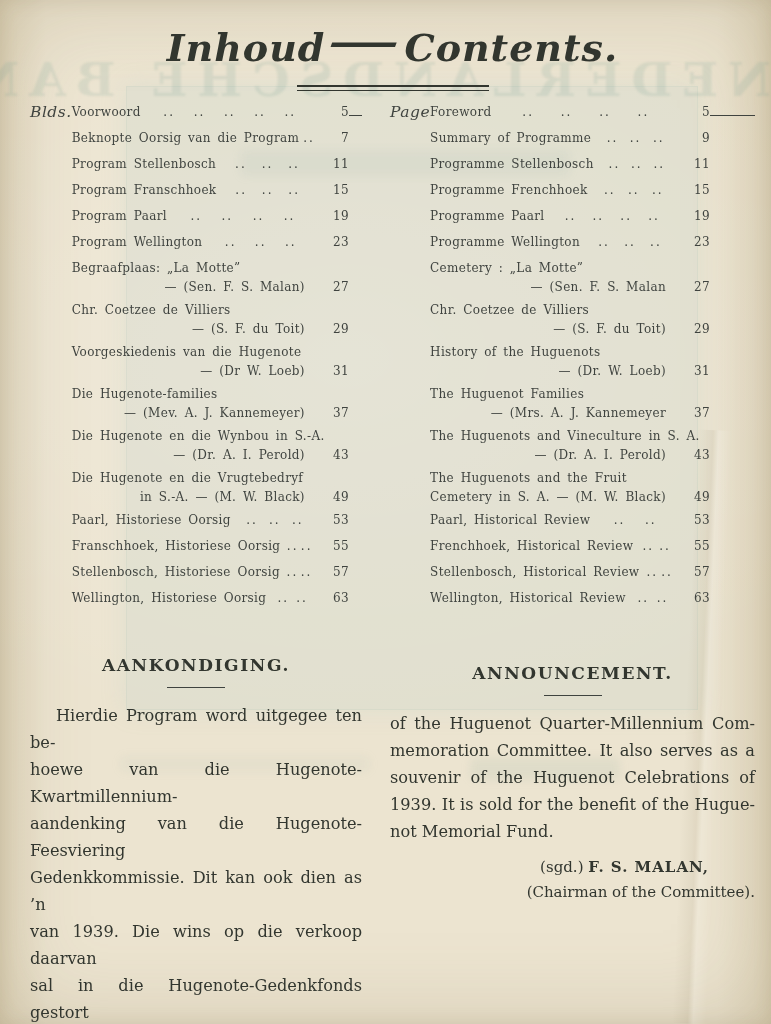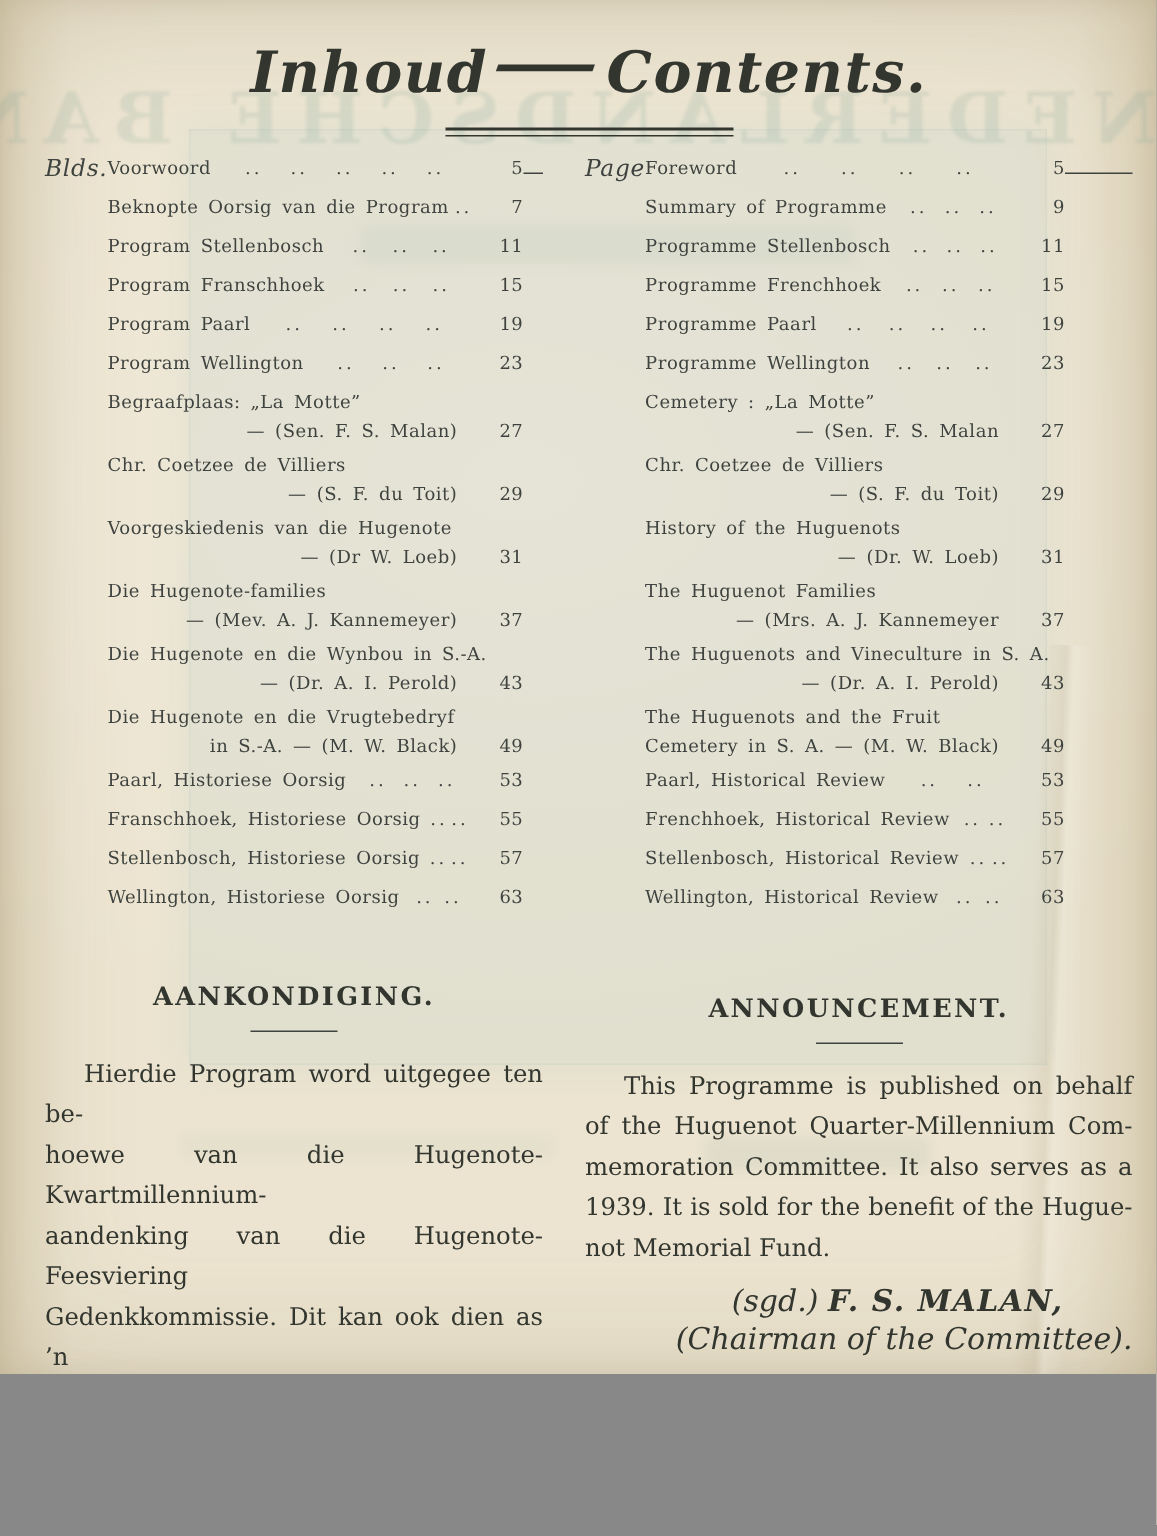--- a/index.html
+++ b/index.html
@@ -5,21 +5,21 @@
   :root{
     --paper:#ece4d0;
     --paper-edge:#e3d9c0;
     --ink:#3f433f;
     --ink-strong:#32362f;
     --ghost:#b9cec6;
   }
   html,body{margin:0;padding:0;background:#888;}
   .page{
     position:relative;
-    width:771px;height:916px;
+    width:771px;height:1024px;
     margin:0 auto;
     overflow:hidden;
     font-family:"DejaVu Serif","Liberation Serif",serif;
     color:var(--ink);
     background:
       radial-gradient(900px 600px at 45% 35%, rgba(255,255,255,0.22), rgba(255,255,255,0) 65%),
       linear-gradient(90deg, var(--paper-edge), var(--paper) 6%, var(--paper) 93%, var(--paper-edge)),
       var(--paper);
     box-shadow: inset 0 0 90px rgba(120,100,60,0.22), inset 0 0 18px rgba(120,100,60,0.15);
   }
@@ -93,21 +93,21 @@
   .bottom-col.right{width:365px;padding-top:8px;}
   .ann-heading{
     text-align:center;font-weight:bold;font-size:17px;letter-spacing:1.6px;
     color:var(--ink-strong);
   }
   .ann-rule{width:58px;margin:12px auto 0;border-top:1.6px solid var(--ink);}
   .ann-body{margin-top:14px;font-size:16.2px;line-height:27px;color:var(--ink-strong);}
   .para-line{text-align:justify;text-align-last:justify;white-space:normal;}
   .para-line.first{text-indent:26px;}
   .para-line.last{text-align-last:left;}
-  .sig{margin-top:10px;font-size:20px;line-height:25px;color:var(--ink-strong);font-style:italic;}
+  .sig{margin-top:10px;font-size:15px;line-height:25px;color:var(--ink-strong);}
   .sig-line1{text-align:right;}
   .bottom-col.right .sig-line1{padding-right:46px;}
   .sig-name{font-weight:bold;letter-spacing:1px;}
   .sig-line2{text-align:right;}
 </style>
 </head>
 <body>
 
 <div class="page">
 
@@ -456,23 +456,23 @@
             <div class="para-line">van 1939. Die wins op die verkoop daarvan</div>
             <div class="para-line">sal in die Hugenote-Gedenkfonds gestort</div>
           </div>
 
       </div>
       <div class="bottom-gap"></div>
       <div class="bottom-col right">
         <div class="ann-heading">ANNOUNCEMENT.</div>
         <div class="ann-rule"></div>
         <div class="ann-body" id="para-en">
-            <div class="para-line first">This Programme is published on behalf</div>
             <div class="para-line">of the Huguenot Quarter-Millennium Com-</div>
             <div class="para-line">memoration Committee. It also serves as a</div>
+            <div class="para-line">souvenir of the Huguenot Celebrations of</div>
             <div class="para-line">1939. It is sold for the benefit of the Hugue-</div>
             <div class="para-line last">not Memorial Fund.</div>
           </div>
         <div class="sig">
           <div class="sig-line1"><span>(sgd.)</span> <span class="sig-name">F. S. MALAN,</span></div>
           <div class="sig-line2">(Chairman of the Committee).</div>
         </div>
       </div>
     </div>
 

